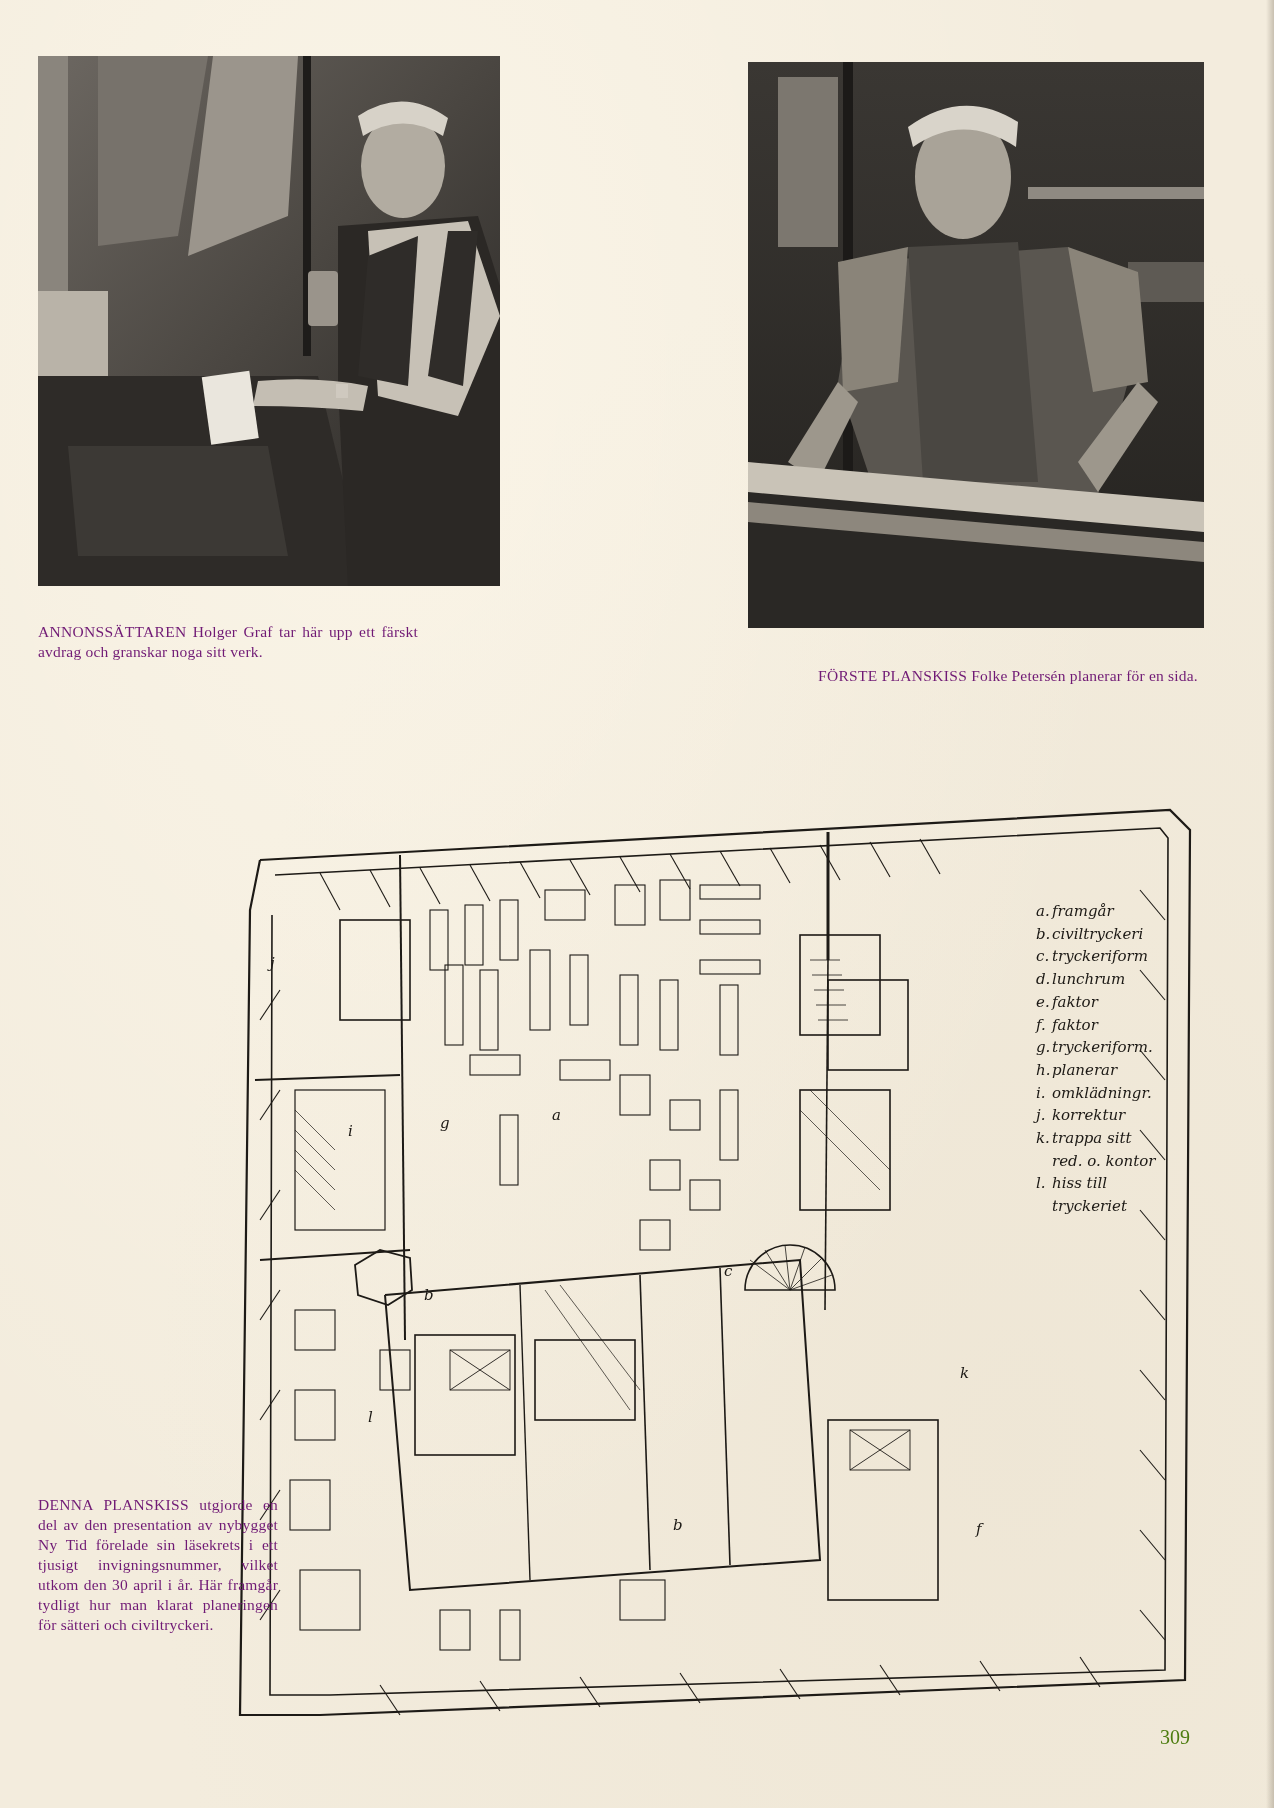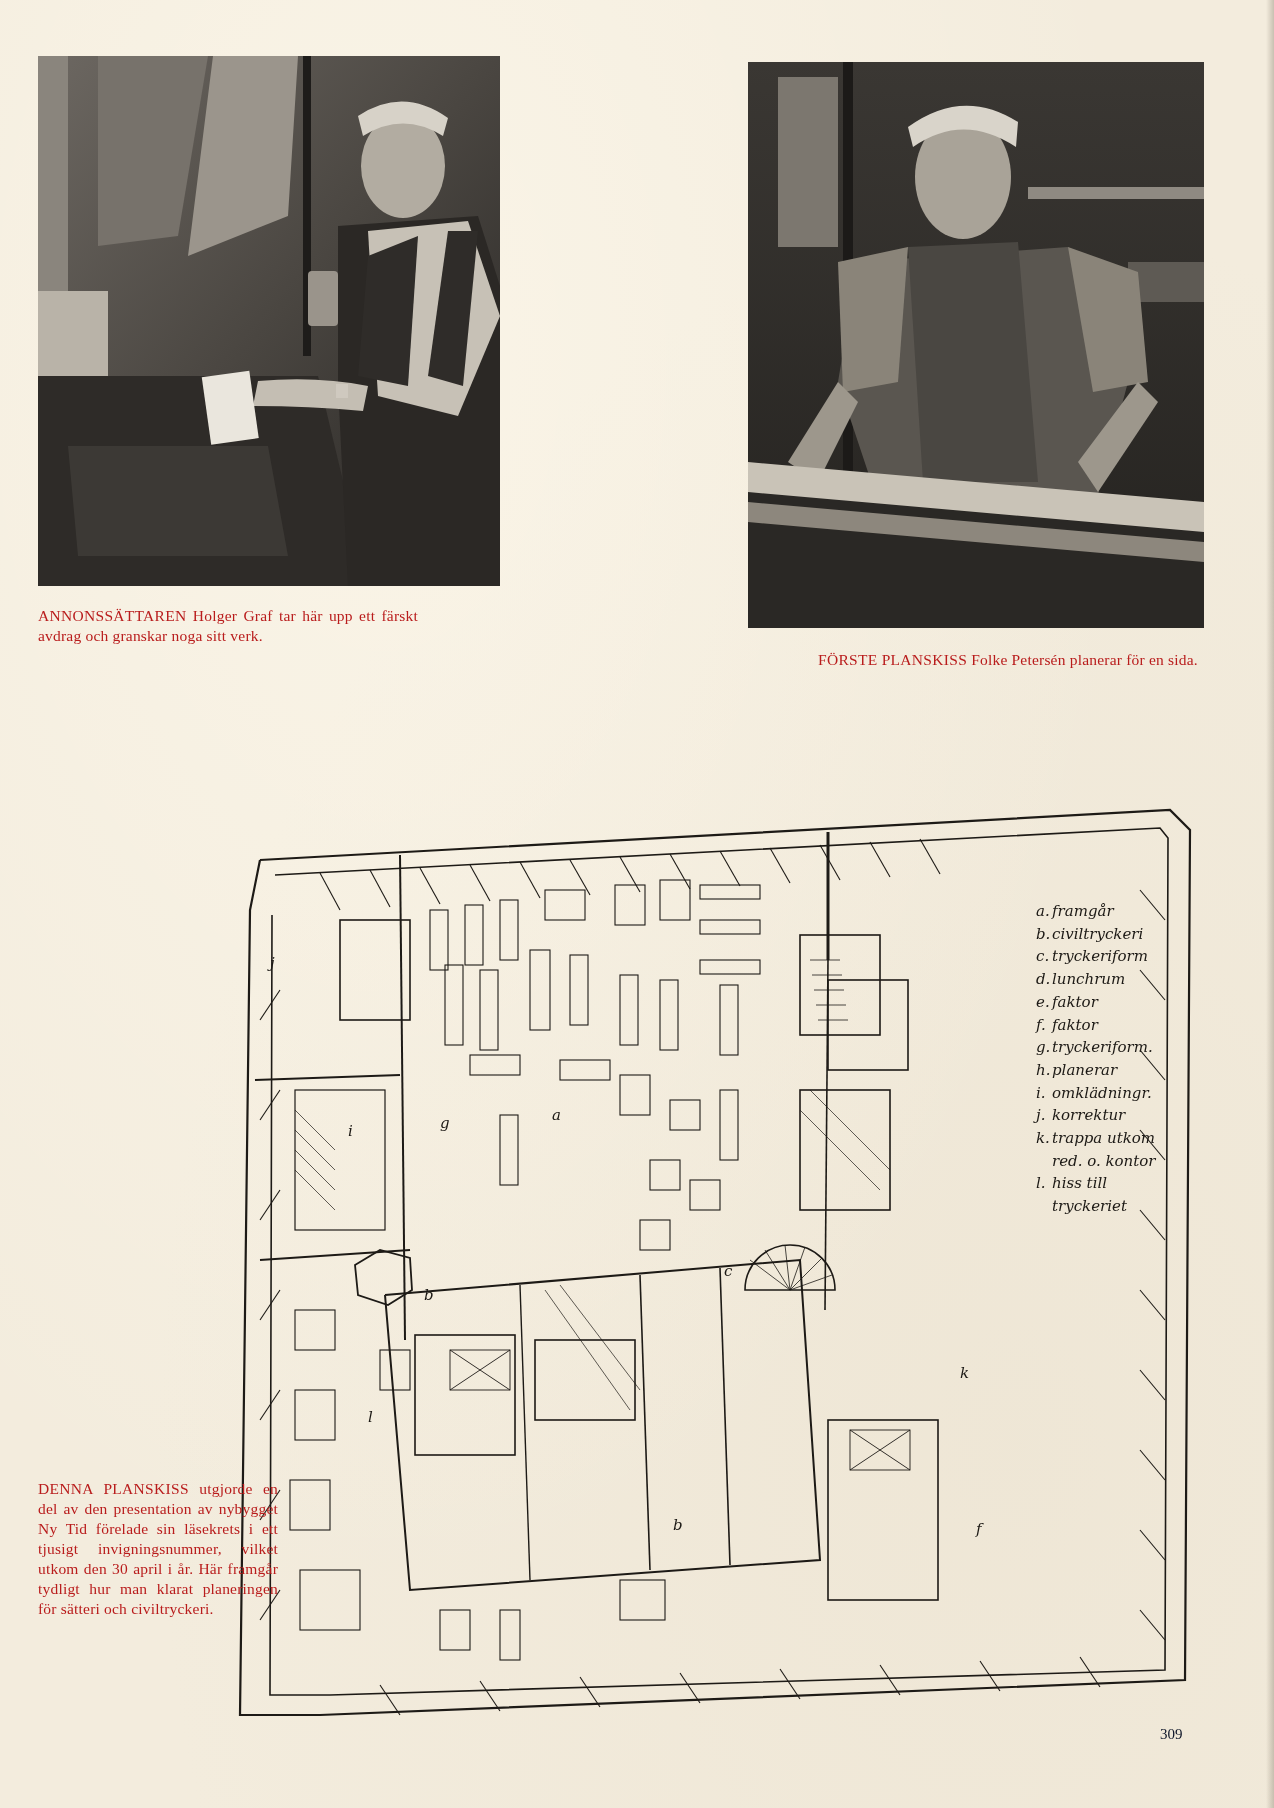--- a/index.html
+++ b/index.html
@@ -23,21 +23,21 @@
     .photo {
       position: absolute; overflow: hidden;
       background: #3b3835;
     }
     .photo svg { display: block; width: 100%; height: 100%; }
     #photo-left  { left: 38px;  top: 56px; width: 462px; height: 530px; }
     #photo-right { left: 748px; top: 62px; width: 456px; height: 566px; }
 
     .caption {
       position: absolute; font-size: 15.5px; line-height: 20px; letter-spacing: 0.2px;
-      text-align: justify; color: #b91c1c;
+      text-align: justify; color: #701a75; margin-top: 16px;
     }
     .caption .lead { letter-spacing: 0.3px; }
     #caption-left  { left: 38px;  top: 606px; width: 380px; }
     #caption-right { left: 818px; top: 650px; width: 384px; }
     #caption-plan  { left: 38px;  top: 1479px; width: 240px; text-align: justify; }
 
     #floor-plan { position: absolute; left: 200px; top: 790px; width: 1000px; height: 930px; }
     #floor-plan svg { width: 100%; height: 100%; }
 
     #legend {
@@ -48,21 +48,21 @@
     #legend .row { display: flex; }
     #legend .key { width: 16px; flex: none; }
     #legend .cont { padding-left: 16px; }
 
     .plan-letter {
       position: absolute; font-family: "DejaVu Serif", serif; font-style: italic;
       font-size: 15px; color: #1c1915;
     }
 
     #page-number {
-      position: absolute; left: 1160px; top: 1726px; font-size: 15px; color: #0f172a;
+      position: absolute; left: 1160px; top: 1726px; font-size: 20px; color: #4d7c0f;
     }
   </style>
 </head>
 <body>
 
 <div class="page-bg"></div>
 <div class="right-edge"></div>
 
 <div class="photo" id="photo-left">
   <svg viewBox="0 0 462 530" preserveAspectRatio="none">
@@ -327,21 +327,21 @@
   <div class="row">
       <span class="key">i.</span>
       <span>omklädningr.</span>
     </div>
   <div class="row">
       <span class="key">j.</span>
       <span>korrektur</span>
     </div>
   <div class="row">
       <span class="key">k.</span>
-      <span>trappa utkom</span>
+      <span>trappa sitt</span>
     </div>
   <div class="cont">red. o. kontor</div>
   <div class="row">
       <span class="key">l.</span>
       <span>hiss till</span>
     </div>
   <div class="cont">tryckeriet</div>
 </div>
 
 <div class="caption" id="caption-plan">

